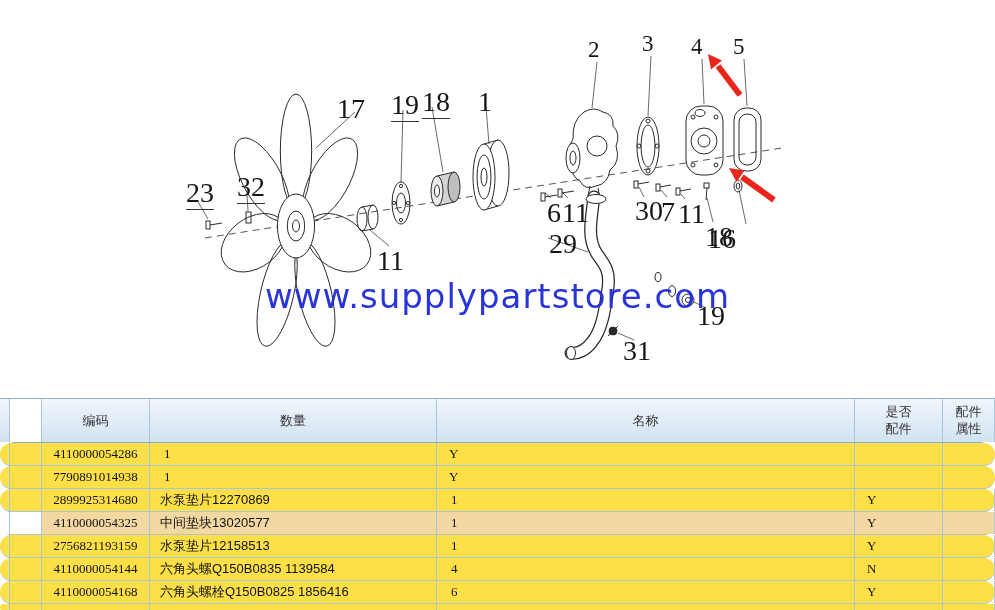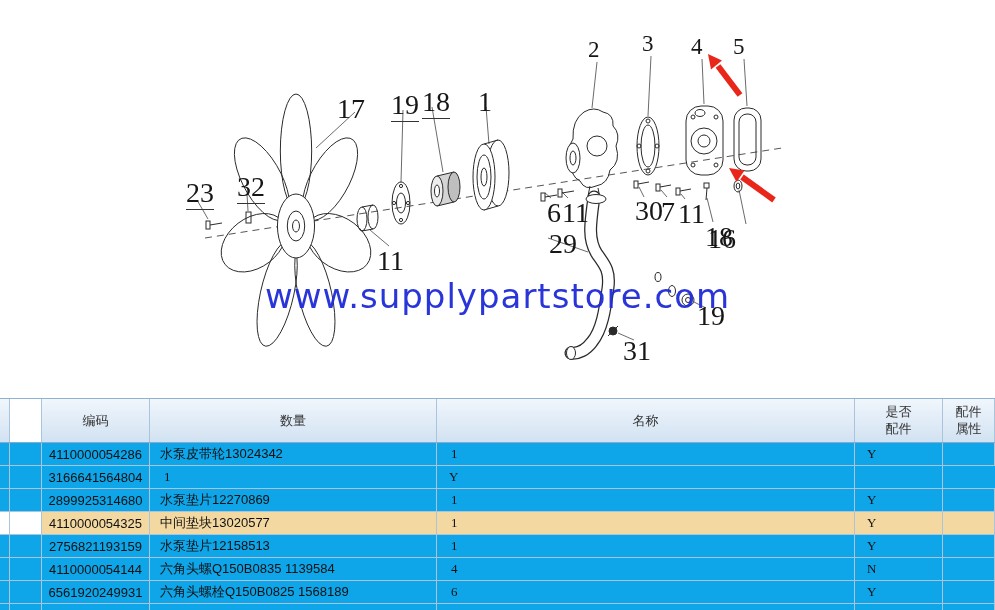--- a/index.html
+++ b/index.html
@@ -13,29 +13,29 @@
              font-family:"DejaVu Sans",sans-serif;font-size:34px;letter-spacing:1px;
              color:#1f2bd8;opacity:.95;}
   .co{position:absolute;font-family:"Liberation Serif",serif;font-size:28px;line-height:1;
       color:#161616;}
   .co.big{font-size:23px;}
   .co.ul{border-bottom:1.2px solid #333;padding-bottom:2px;}
 
   
   .table-area{position:absolute;left:0;top:398px;width:995px;border-top:1px solid #8fb2d2;}
   .trow{display:grid;grid-template-columns:10px 32px 108px 287px 418px 88px 52px;
-        height:23px;box-sizing:border-box;border-bottom:1px solid #aac4dc;background:#0ea5e9;}
+        height:23px;box-sizing:border-box;border-bottom:1px solid #aac4dc;background:#fde047;border-radius:16px;}
   .trow.thead{height:44px;border-bottom:1px solid #86abcd;}
   .cell{box-sizing:border-box;border-right:1px solid #aac4dc;display:flex;align-items:center;
         overflow:hidden;font-size:13px;color:#111;white-space:nowrap;}
   .thead .cell{background:linear-gradient(#f0f6fc,#d2e2f2);justify-content:center;
                color:#333;text-align:center;white-space:normal;}
   .thead .cell.narrow{background:#fff;}
   .wrap2{display:inline-block;width:2.2em;line-height:1.25;text-align:center;}
-  .code-cell{justify-content:center;font-family:Liberation Sans, sans-serif;}
+  .code-cell{justify-content:center;font-family:Liberation Serif, serif;}
   .name-cell{padding-left:10px;}
   .qty-cell{padding-left:14px;font-family:"Liberation Serif",serif;}
   .yn-cell{padding-left:12px;font-family:"Liberation Serif",serif;}
   .trow.highlight .cell{background:#f3d8a1;}
   .trow.highlight .cell.sliver,.trow.highlight .cell.narrow{background:#fff;}
   .trow.partial{height:7px;border-bottom:none;}
 </style>
 </head>
 <body>
 
@@ -252,30 +252,29 @@
         </div>
       <div class="cell">
           <span class="wrap2">配件属性</span>
         </div>
     </div>
 
     <div class="trow">
       <div class="cell sliver"></div>
       <div class="cell narrow"></div>
       <div class="cell code-cell">4110000054286</div>
-      <div class="cell name-cell">水泵皮带轮13024342</div>
-      <div class="cell qty-cell">1</div>
-      <div class="cell yn-cell">Y</div>
-      <div class="cell attr-cell"></div>
-    </div>
-
-    <div class="trow">
-      <div class="cell sliver"></div>
-      <div class="cell narrow"></div>
-      <div class="cell code-cell">3166641564804</div>
+      <div class="cell qty-cell">1</div>
+      <div class="cell yn-cell">Y</div>
+      <div class="cell attr-cell"></div>
+    </div>
+
+    <div class="trow">
+      <div class="cell sliver"></div>
+      <div class="cell narrow"></div>
+      <div class="cell code-cell">7790891014938</div>
       <div class="cell qty-cell">1</div>
       <div class="cell yn-cell">Y</div>
       <div class="cell attr-cell"></div>
     </div>
 
     <div class="trow">
       <div class="cell sliver"></div>
       <div class="cell narrow"></div>
       <div class="cell code-cell">2899925314680</div>
       <div class="cell name-cell">水泵垫片12270869</div>
@@ -310,22 +309,22 @@
       <div class="cell code-cell">4110000054144</div>
       <div class="cell name-cell">六角头螺Q150B0835 1139584</div>
       <div class="cell qty-cell">4</div>
       <div class="cell yn-cell">N</div>
       <div class="cell attr-cell"></div>
     </div>
 
     <div class="trow">
       <div class="cell sliver"></div>
       <div class="cell narrow"></div>
-      <div class="cell code-cell">6561920249931</div>
-      <div class="cell name-cell">六角头螺栓Q150B0825 1568189</div>
+      <div class="cell code-cell">4110000054168</div>
+      <div class="cell name-cell">六角头螺栓Q150B0825 1856416</div>
       <div class="cell qty-cell">6</div>
       <div class="cell yn-cell">Y</div>
       <div class="cell attr-cell"></div>
     </div>
 
     <div class="trow partial">
       <div class="cell sliver"></div>
       <div class="cell narrow"></div>
       <div class="cell code-cell"></div>
       <div class="cell name-cell"></div>

